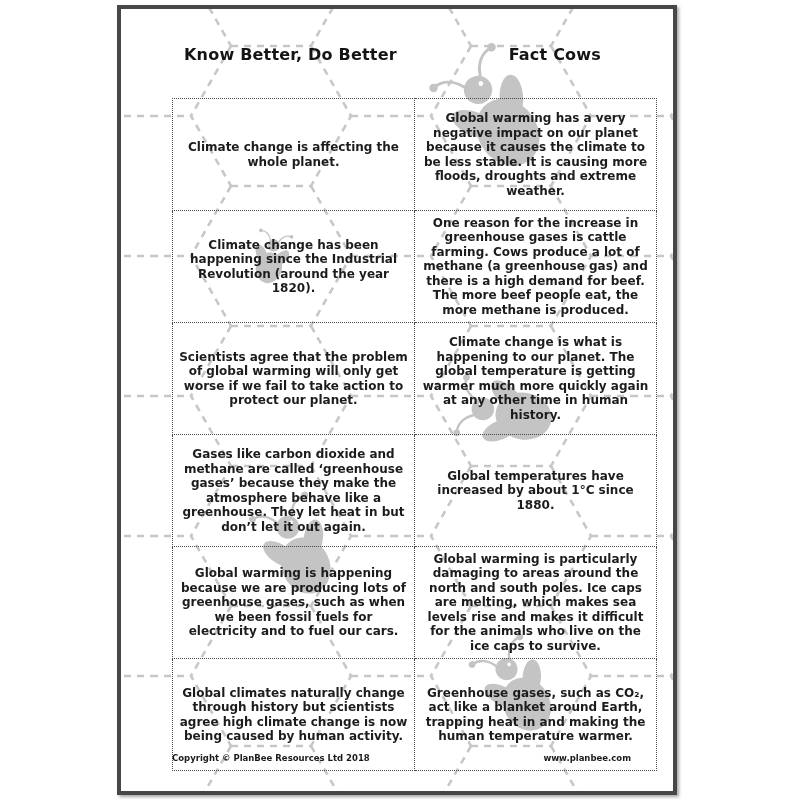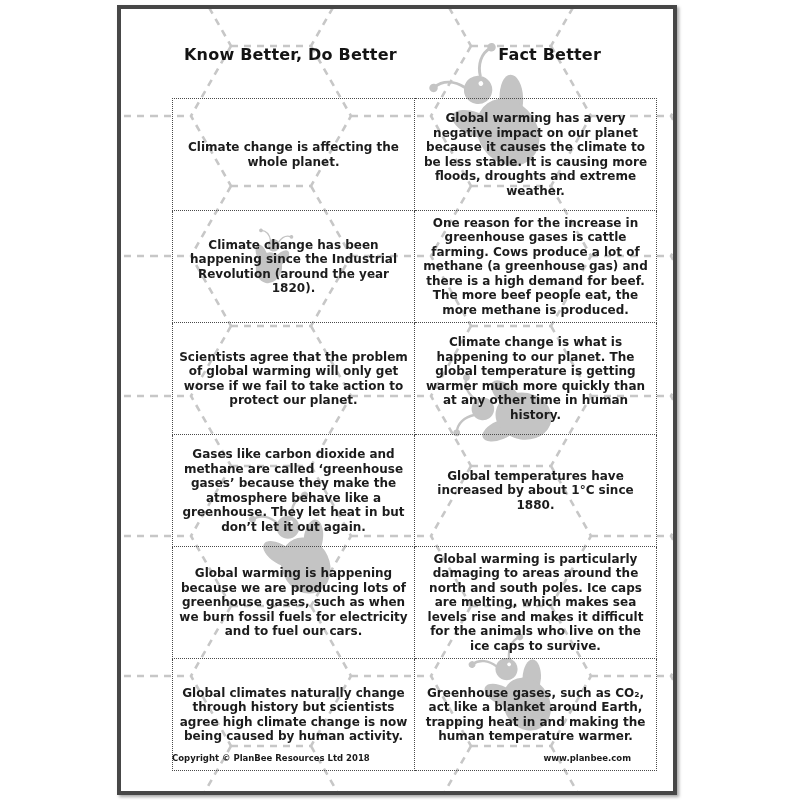--- a/index.html
+++ b/index.html
@@ -72,21 +72,21 @@
     <defs>
       <pattern id="hexes" width="240" height="140" patternUnits="userSpaceOnUse" patternTransform="translate(30,37)">
         <path d="M80,0 H160 M80,140 H160 M80,0 L40,70 L80,140 M160,0 L200,70 L160,140 M0,70 H40 M200,70 H240" fill="none" stroke="#c7c7c7" stroke-width="2.6" stroke-dasharray="7 6"></path>
       </pattern>
     </defs>
     <rect x="0" y="0" width="100%" height="100%" fill="url(#hexes)"></rect>
   </svg>
 
   <div class="page-header">
     <div class="title title-left">Know Better, Do Better</div>
-    <div class="title title-right">Fact Better</div>
+    <div class="title title-right">Fact Cows</div>
   </div>
 
   <svg class="bee" style="left:315px;top:40px;width:118px;height:130px;transform:rotate(-35deg);">
       <use href="#bee-shape"></use>
     </svg>
   <svg class="bee" style="left:124px;top:220px;width:52px;height:58px;transform:rotate(12deg);">
       <use href="#bee-shape"></use>
     </svg>
   <svg class="bee" style="left:338px;top:352px;width:94px;height:104px;transform:rotate(-80deg);">
       <use href="#bee-shape"></use>
@@ -114,34 +114,34 @@
           </td>
         <td>
             <div class="card-text">One reason for the increase in greenhouse gases is cattle farming. Cows produce a lot of methane (a greenhouse gas) and there is a high demand for beef. The more beef people eat, the more methane is produced.</div>
           </td>
       </tr>
       <tr>
         <td>
             <div class="card-text">Scientists agree that the problem of global warming will only get worse if we fail to take action to protect our planet.</div>
           </td>
         <td>
-            <div class="card-text">Climate change is what is happening to our planet. The global temperature is getting warmer much more quickly than at any other time in human history.</div>
+            <div class="card-text">Climate change is what is happening to our planet. The global temperature is getting warmer much more quickly again at any other time in human history.</div>
           </td>
       </tr>
       <tr>
         <td>
             <div class="card-text">Gases like carbon dioxide and methane are called ‘greenhouse gases’ because they make the atmosphere behave like a greenhouse. They let heat in but don’t let it out again.</div>
           </td>
         <td>
             <div class="card-text">Global temperatures have increased by about 1°C since 1880.</div>
           </td>
       </tr>
       <tr>
         <td>
-            <div class="card-text">Global warming is happening because we are producing lots of greenhouse gases, such as when we burn fossil fuels for electricity and to fuel our cars.</div>
+            <div class="card-text">Global warming is happening because we are producing lots of greenhouse gases, such as when we been fossil fuels for electricity and to fuel our cars.</div>
           </td>
         <td>
             <div class="card-text">Global warming is particularly damaging to areas around the north and south poles. Ice caps are melting, which makes sea levels rise and makes it difficult for the animals who live on the ice caps to survive.</div>
           </td>
       </tr>
       <tr>
         <td>
             <div class="card-text">Global climates naturally change through history but scientists agree high climate change is now being caused by human activity.</div>
           </td>
         <td>

